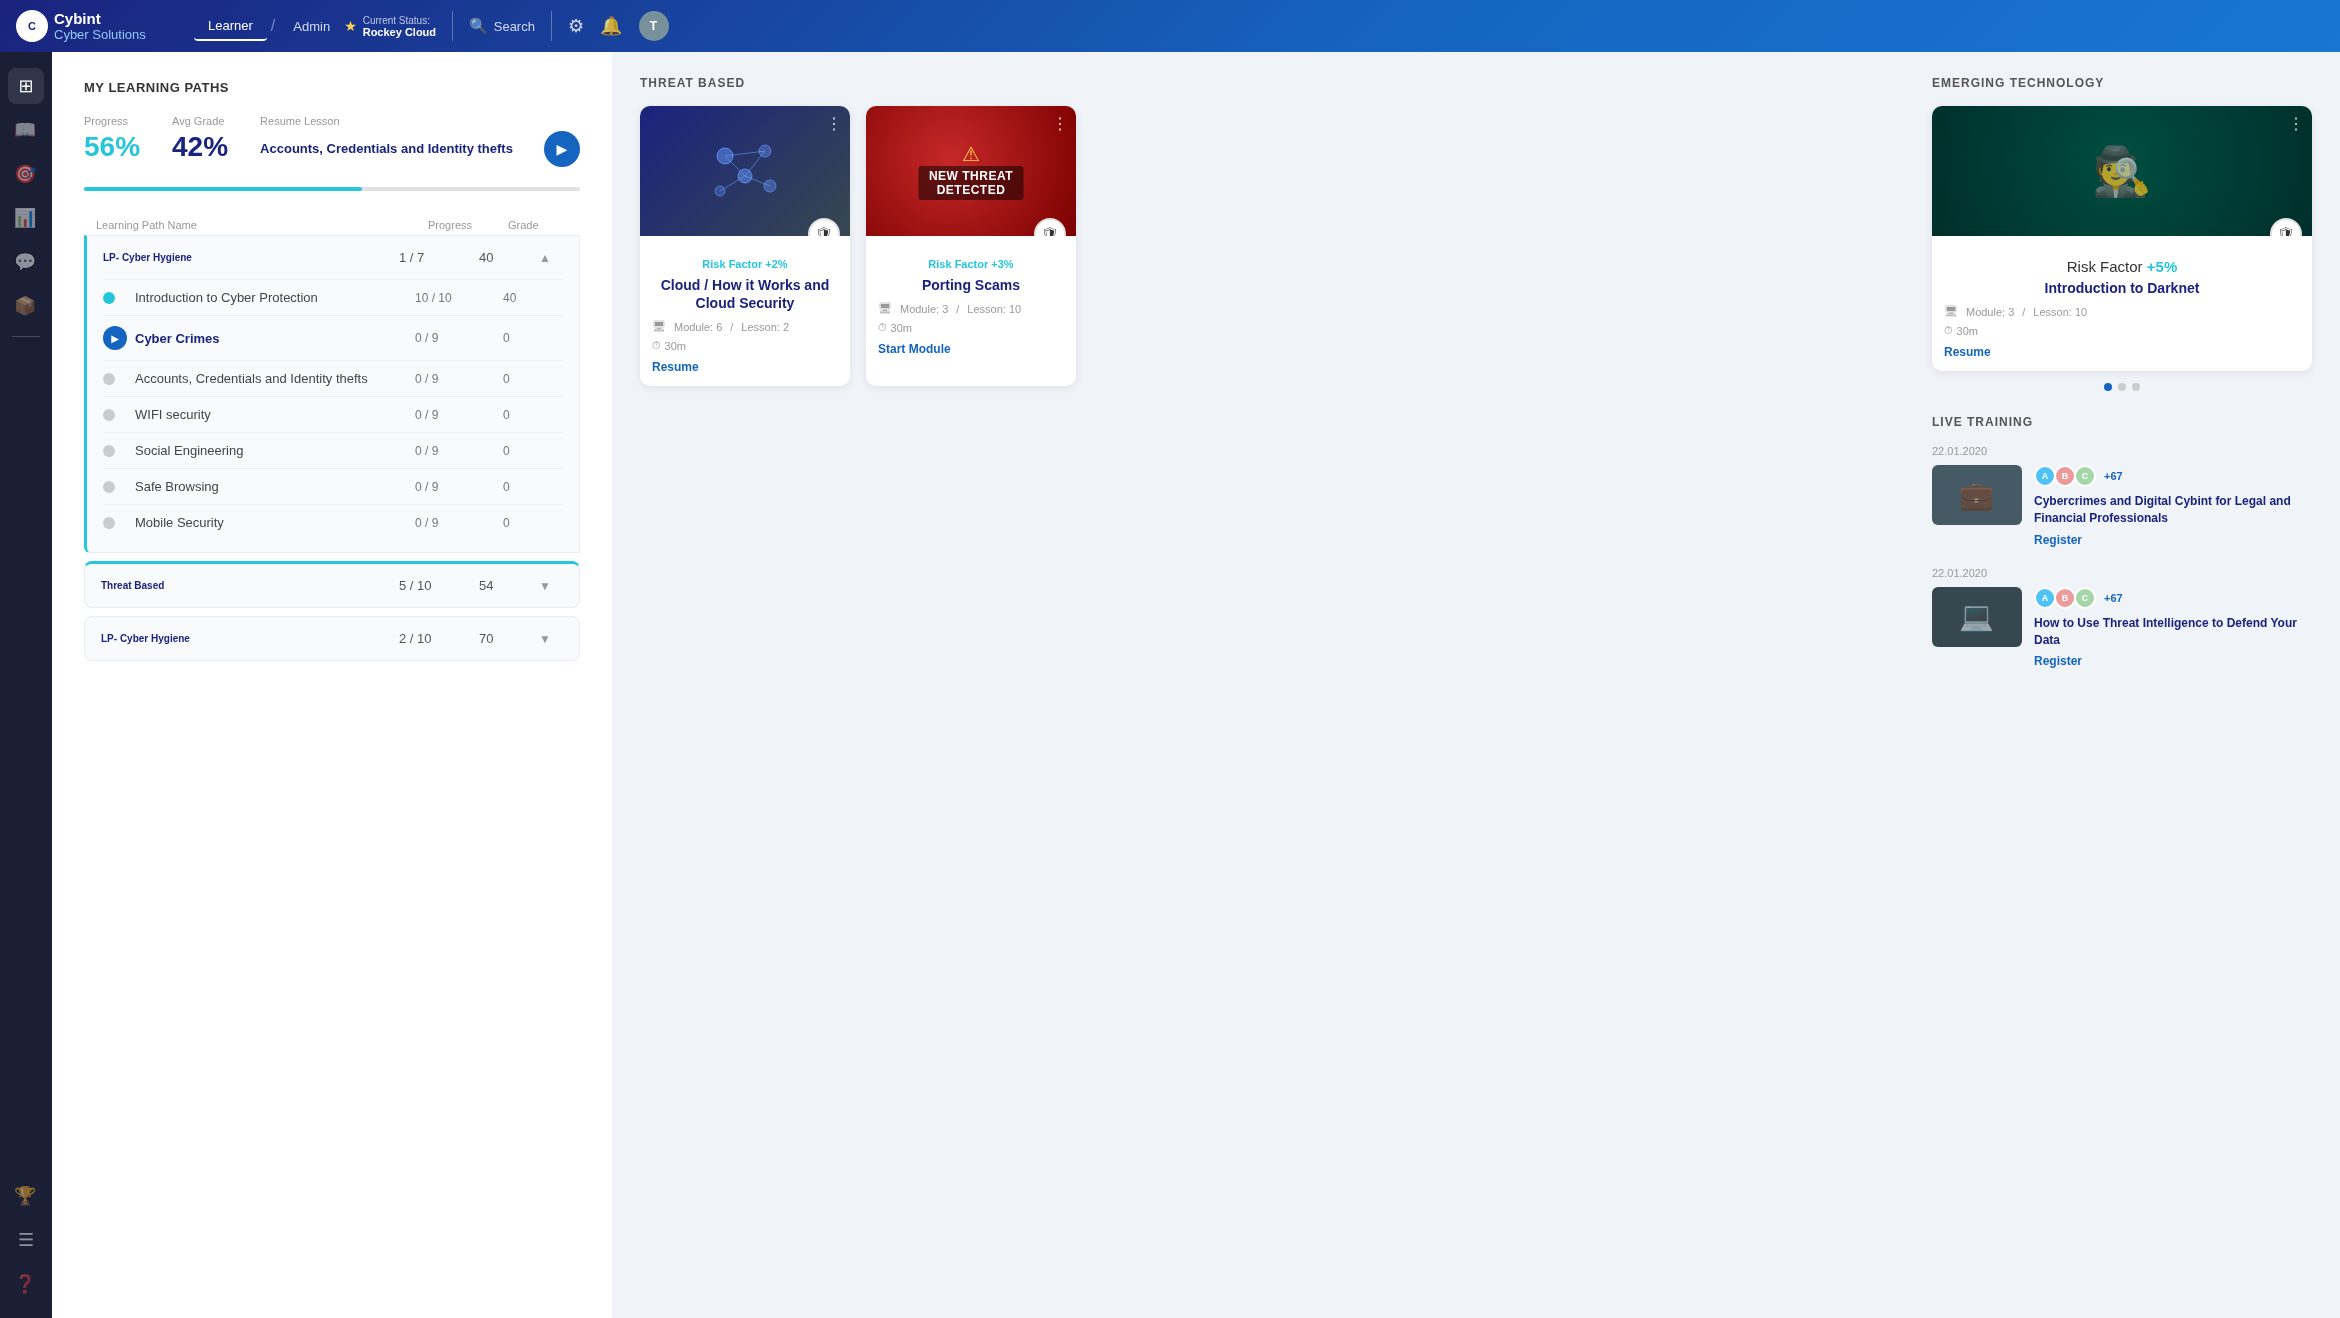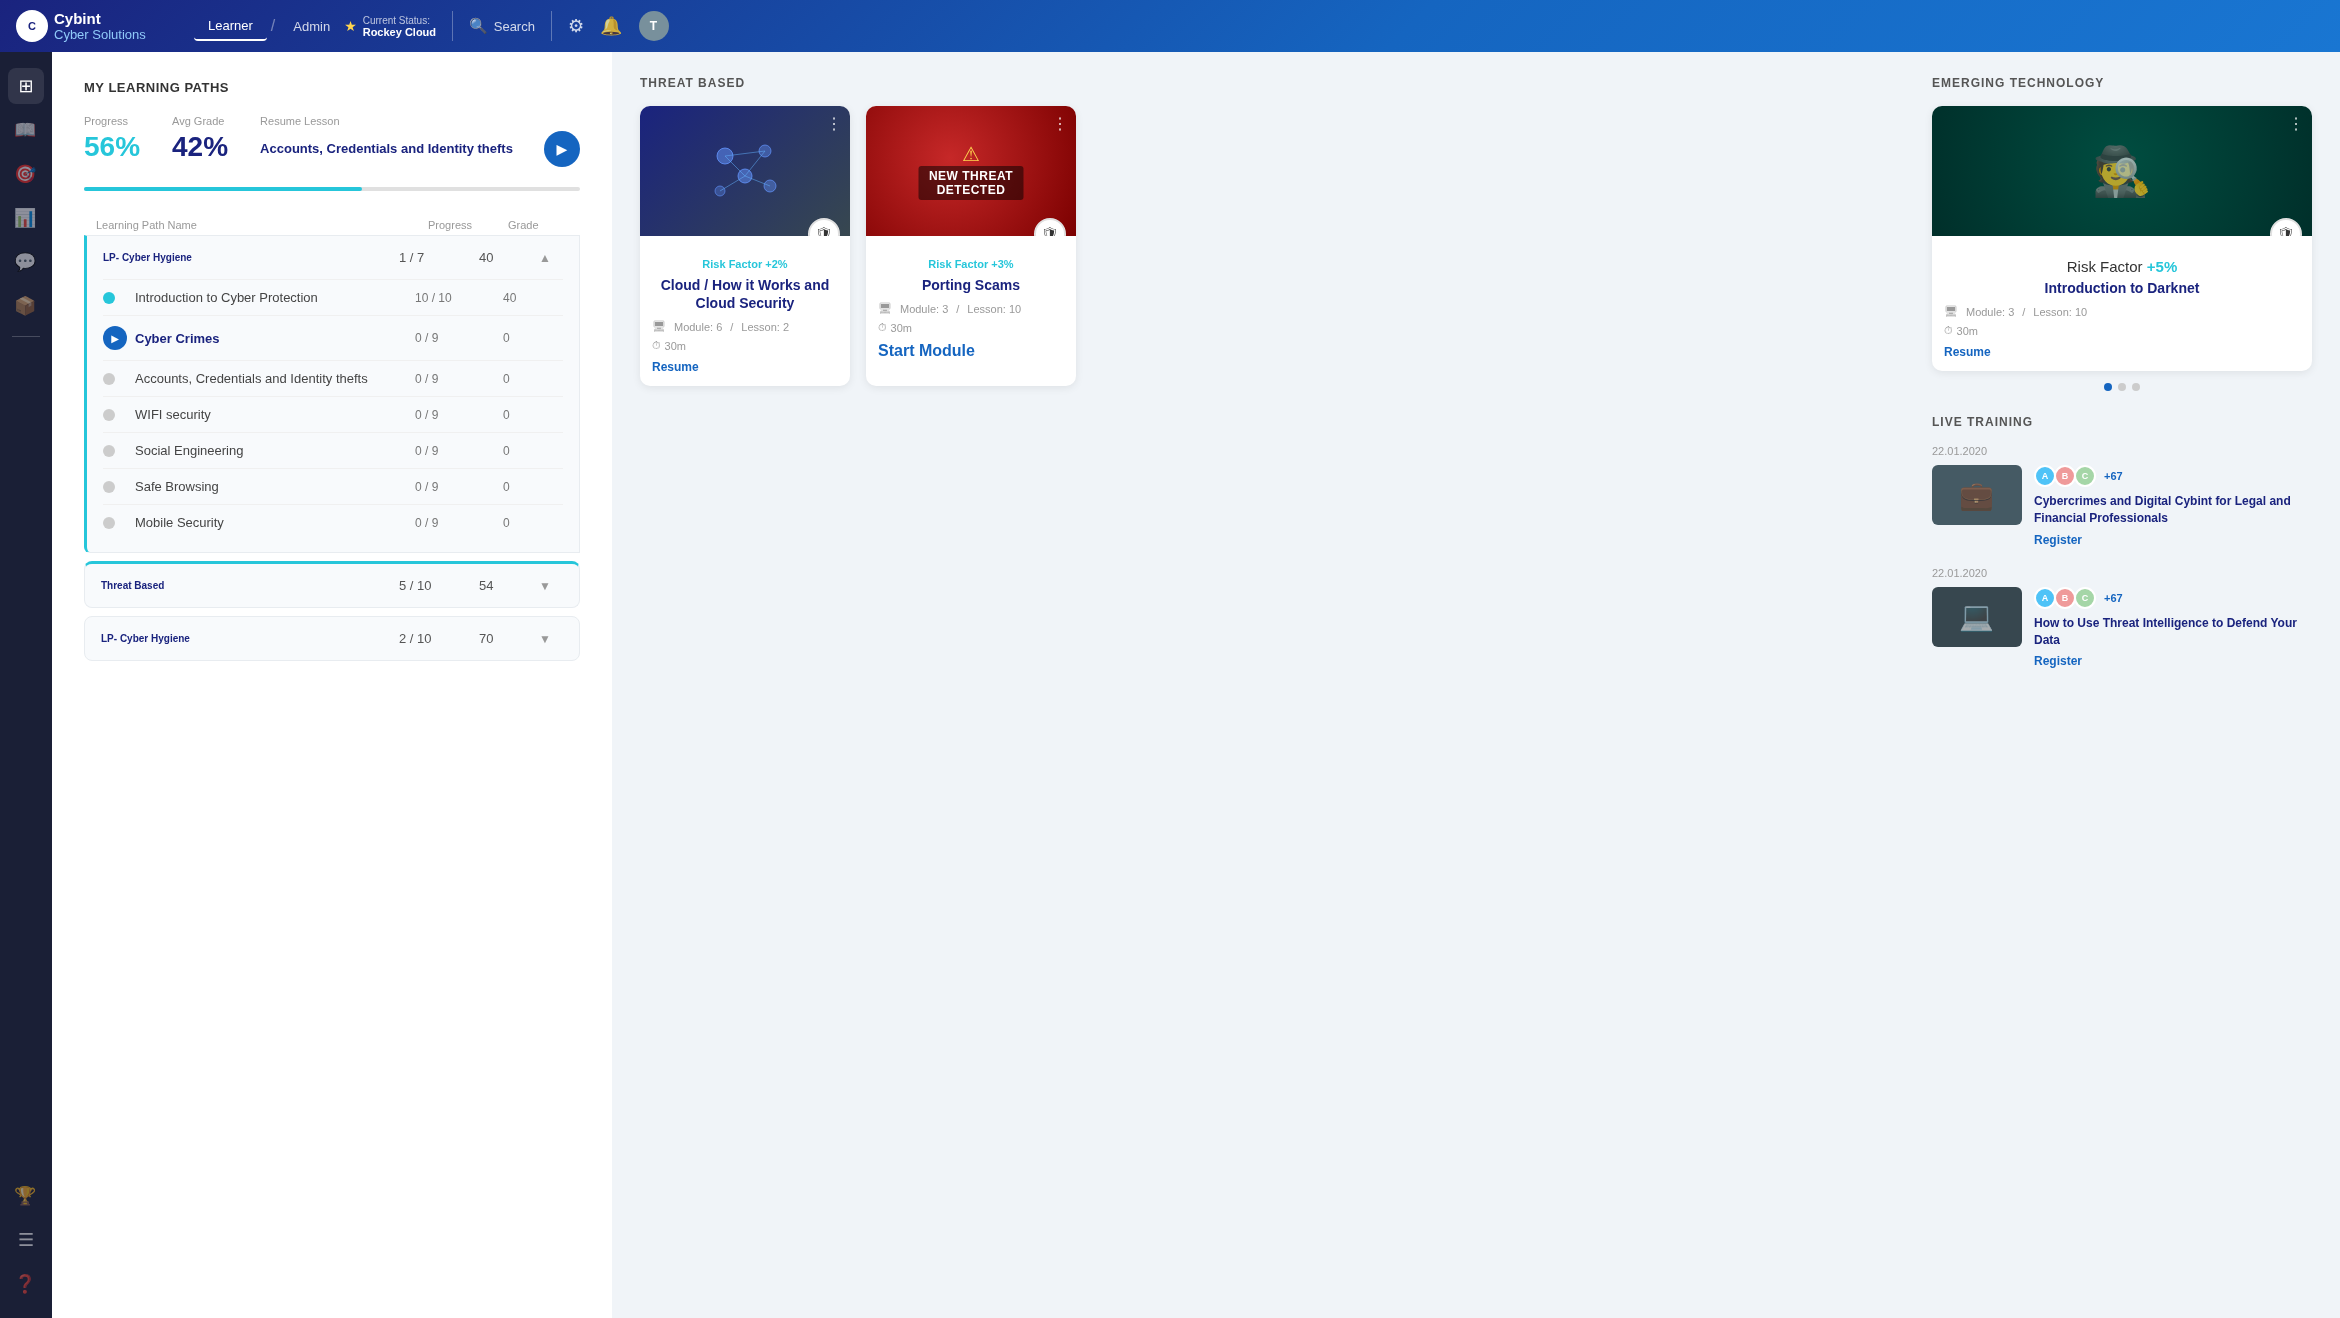--- a/index.html
+++ b/index.html
@@ -95,21 +95,21 @@
     .card-menu { position: absolute; top: 8px; right: 8px; color: rgba(255,255,255,0.8); cursor: pointer; font-size: 16px; }
     .shield-badge { position: absolute; bottom: -16px; right: 12px; width: 36px; height: 36px; background: #fff; border-radius: 50%; border: 2px solid #e0e0e0; display: flex; align-items: center; justify-content: center; font-size: 16px; }
     .card-body { padding: 22px 12px 12px; text-align: center; }
     .risk-factor { font-size: 11px; color: #777; margin-bottom: 6px; }
     .risk-factor span { color: #26c6da; font-weight: 700; }
     .card-title { font-size: 14px; font-weight: 700; color: #1a237e; margin-bottom: 8px; line-height: 1.3; }
     .card-meta { display: flex; gap: 8px; color: #999; font-size: 11px; margin-bottom: 6px; align-items: center; flex-wrap: wrap; }
     .card-time { display: flex; align-items: center; gap: 4px; color: #999; font-size: 11px; margin-bottom: 8px; }
     .card-footer { display: flex; align-items: center; justify-content: space-between; }
     .card-resume { color: #1565c0; font-weight: 600; font-size: 12px; cursor: pointer; }
-    .card-start { color: #1565c0; font-weight: 600; font-size: 16px; cursor: pointer; }
+    .card-start { color: #1565c0; font-weight: 600; font-size: 12px; cursor: pointer; }
     .dot-nav { display: flex; gap: 6px; margin-top: 12px; justify-content: center; }
     .dot-nav span { width: 8px; height: 8px; border-radius: 50%; background: #ccc; }
     .dot-nav span.active { background: #1565c0; }
 
     
     .emerging-section { }
 
     
     .live-training { margin-top: 24px; }
     .training-item { display: flex; gap: 12px; margin-bottom: 20px; }

